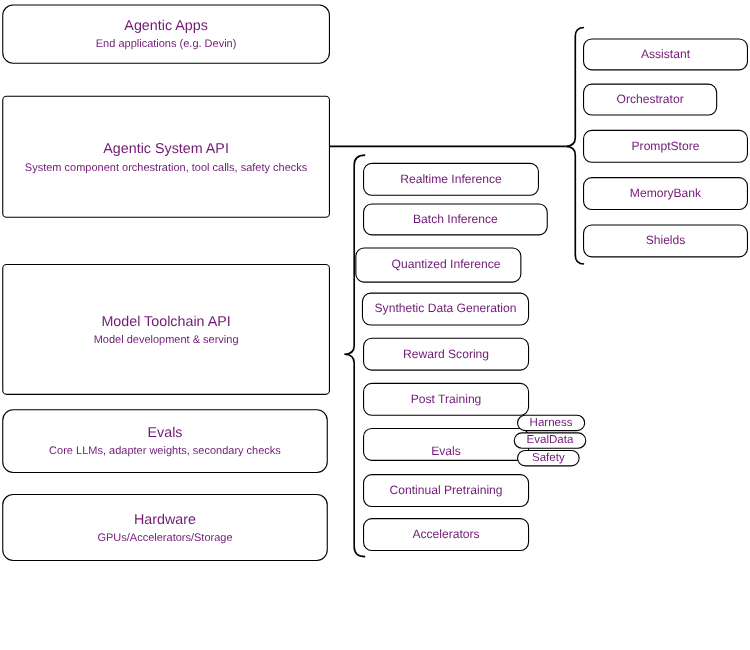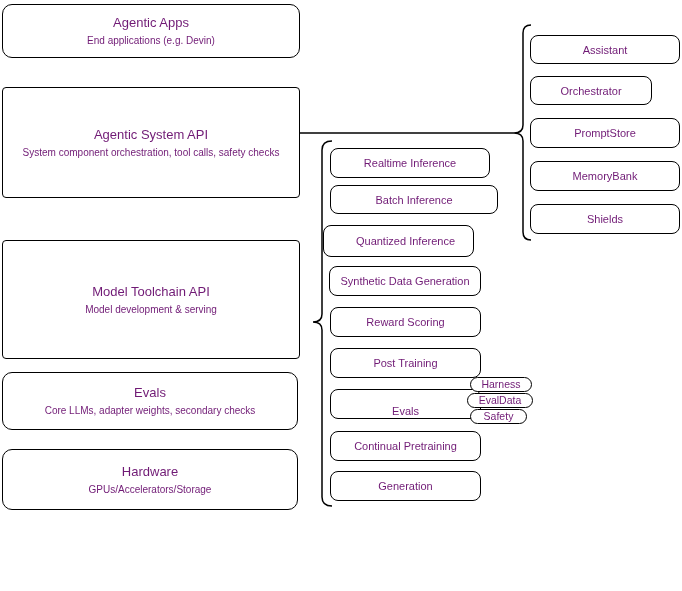--- a/index.html
+++ b/index.html
@@ -109,21 +109,21 @@
   <div class="node item-box" style="left:330px; top:348px; width:151px; height:30px;">
     <span>Post Training</span>
   </div>
   <div class="node item-box" style="left:330px; top:389px; width:151px; height:30px;justify-content:flex-end;">
     <span>Evals</span>
   </div>
   <div class="node item-box" style="left:330px; top:431px; width:151px; height:30px;">
     <span>Continual Pretraining</span>
   </div>
   <div class="node item-box" style="left:330px; top:471px; width:151px; height:30px;">
-    <span>Generation</span>
+    <span>Accelerators</span>
   </div>
 
   <div class="pill" style="left:470px; top:377px; width:62px; height:15px;">
     <span>Harness</span>
   </div>
   <div class="pill" style="left:467px; top:393px; width:66px; height:15px;">
     <span>EvalData</span>
   </div>
   <div class="pill" style="left:470px; top:409px; width:57px; height:15px;">
     <span>Safety</span>

